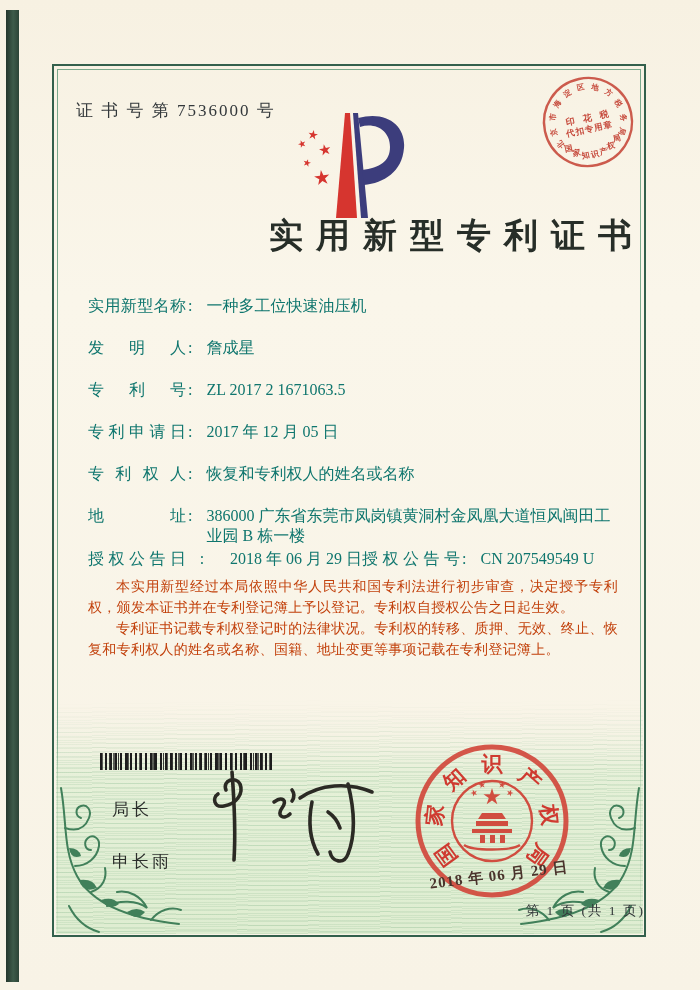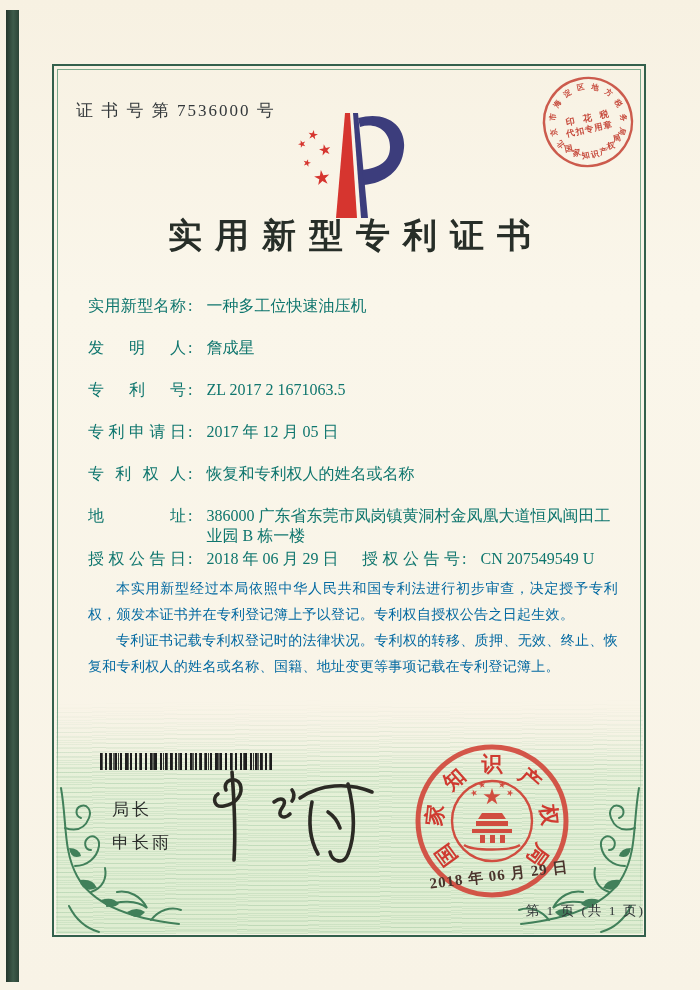--- a/index.html
+++ b/index.html
@@ -35,51 +35,51 @@
     -webkit-mask-image:linear-gradient(180deg, transparent 0, #000 70px);
             mask-image:linear-gradient(180deg, transparent 0, #000 70px);
   }
   .cert-no {
     position:absolute; left:76px; top:99px;
     font-size:17px; letter-spacing:2px; color:#33383b;
   }
   .logo { position:absolute; left:287px; top:111px; }
   .title {
     position:absolute; left:54px; top:213px; width:591px;
-    text-align:center; font-size:34px; font-weight:600;
+    text-align:right; font-size:34px; font-weight:600;
     letter-spacing:13px; padding-left:13px; color:#272e28;
   }
   .fields { position:absolute; left:88px; top:296px; width:540px; font-size:16px; color:#0f766e; }
   .frow { display:flex; line-height:20px; margin-bottom:22px; }
   .frow.addr { margin-bottom:3px; }
   .flabel {
     display:inline-block; width:98px; flex:0 0 98px;
     text-align:justify; text-align-last:justify;
   }
   .fcolon { margin-left:2px; margin-right:14px; }
   .fvalue { flex:1; }
   .fvalue.addr-v { max-width:416px; }
   .grant-row { display:flex; }
-  .grant-col1 { display:flex; width:274px; flex:0 0 274px; }
+  .grant-col1 { display:flex; width:274px; flex:0 0 274px;justify-content:space-between; }
   .grant-col2 { display:flex; flex:1; }
   .body-text {
     position:absolute; left:88px; top:576px; width:530px;
-    font-size:14px; line-height:26px; text-align:justify;
-    letter-spacing:.3px; color:#0369a1;
+    font-size:14px; line-height:21px; text-align:justify;
+    letter-spacing:.3px; color:#c2410c;
   }
   .body-text p { text-indent:2em; }
   .barcode {
     position:absolute; left:100px; top:753px; width:172px; height:17px;
     background-image:
       repeating-linear-gradient(90deg,#1c1c1c 0 2px,transparent 2px 5px),
       repeating-linear-gradient(90deg,rgba(25,25,25,.85) 0 1px,transparent 1px 9px),
       repeating-linear-gradient(90deg,rgba(30,30,30,.7) 0 3px,transparent 3px 13px);
   }
   .officer { position:absolute; left:112px; top:798px; font-size:17px; letter-spacing:3px; color:#2c2f2c; }
-  .officer .name { margin-top:10px; }
+  .officer .name { margin-top:29px; }
   .signature { position:absolute; left:196px; top:768px; }
   .seal { position:absolute; left:408px; top:737px; width:168px; height:168px; }
   .seal svg { position:absolute; left:0; top:0; }
   .seal-date {
     position:absolute; left:414px; top:866px; width:170px;
     font-size:15px; font-weight:700; letter-spacing:1px;
     color:#4a332c; transform:rotate(-7deg); text-align:center;
   }
   .stamp { position:absolute; left:540px; top:74px; width:96px; height:96px; transform:rotate(-12deg); }
   .stamp svg { position:absolute; left:0; top:0; }

